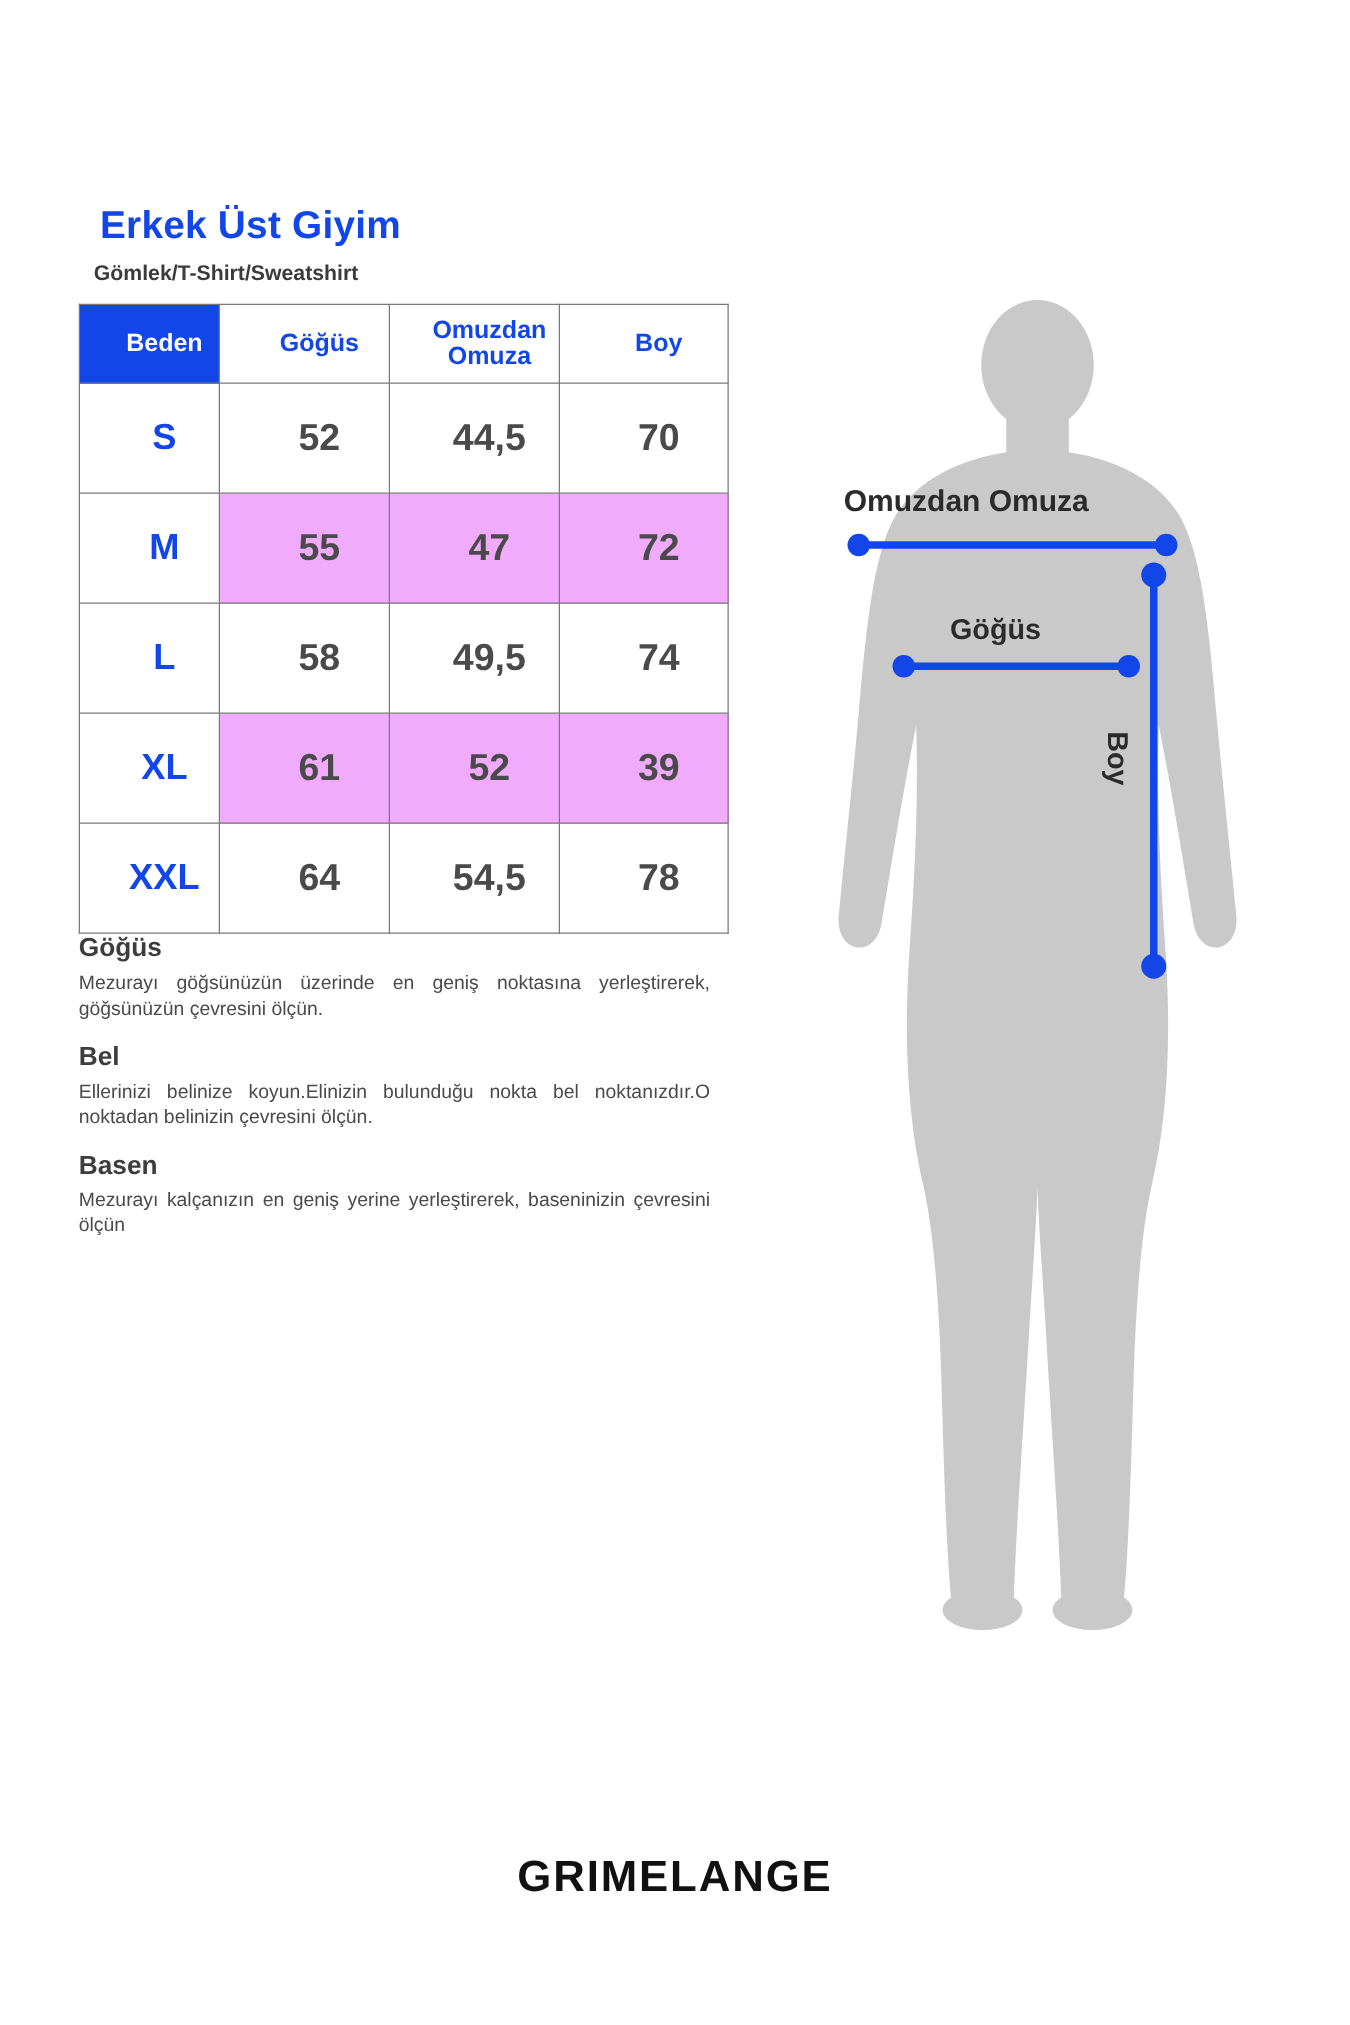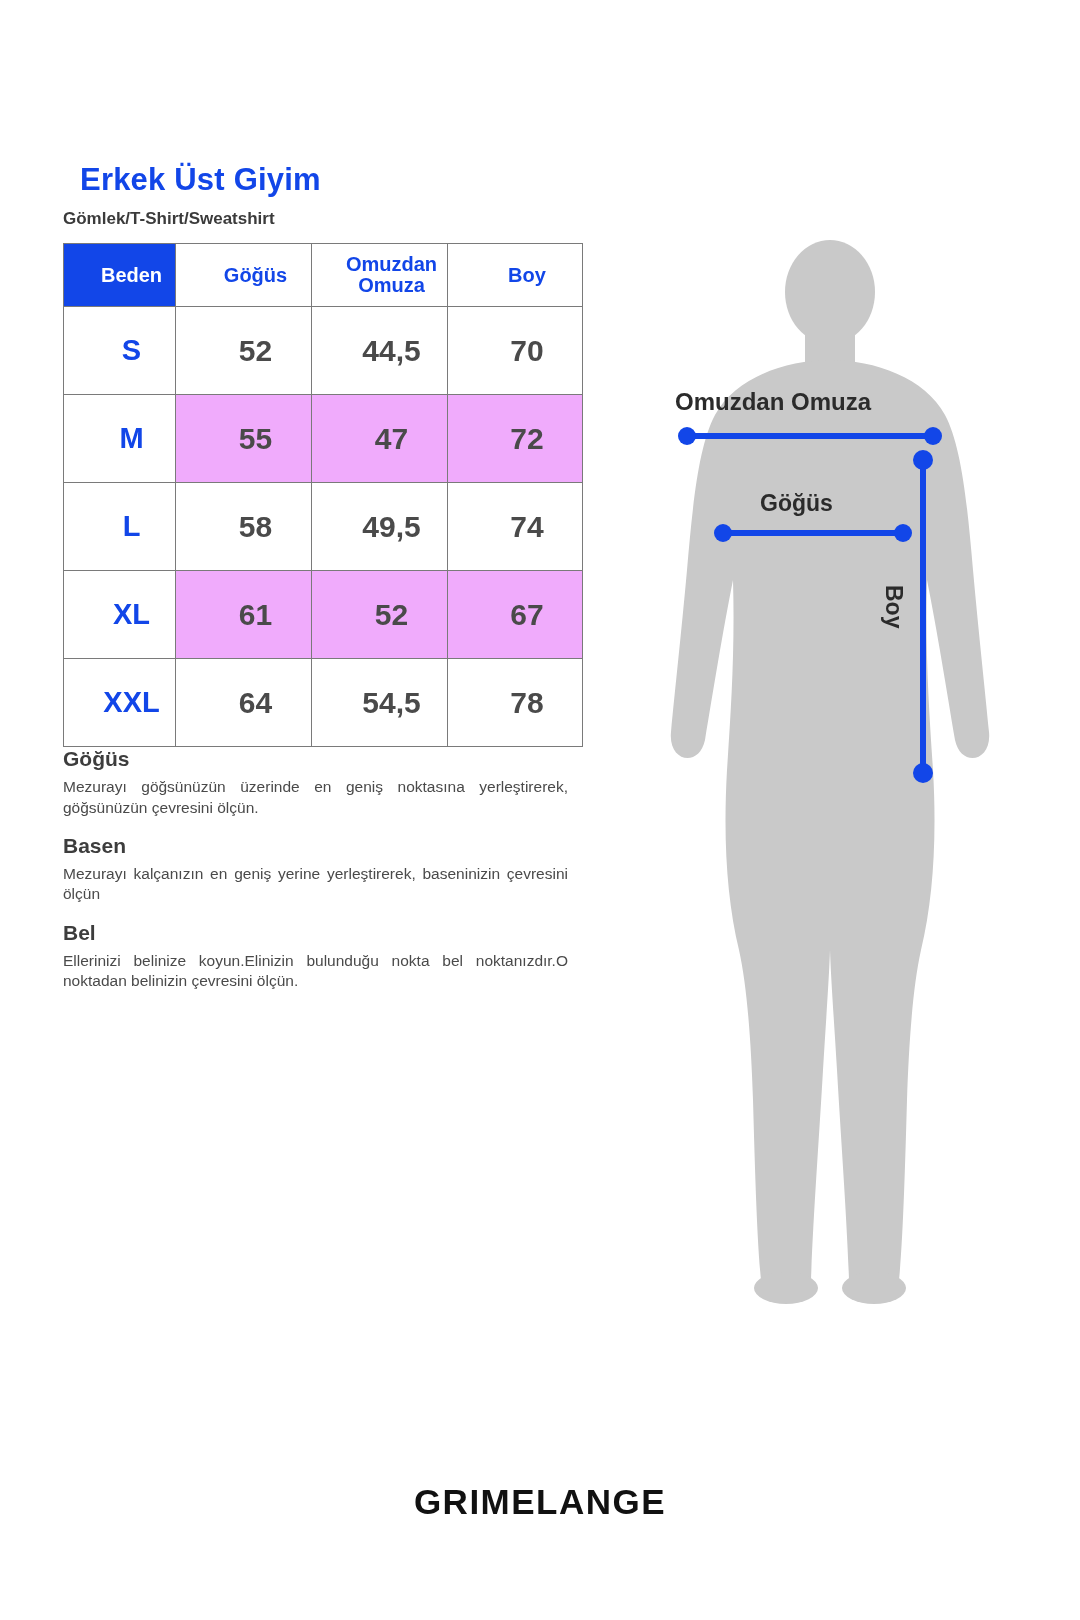--- a/index.html
+++ b/index.html
@@ -30,21 +30,21 @@
     font-weight: bold;
     color: #1246e8;
     letter-spacing: 0.2px;
     margin: 0 0 12px 17px;
     line-height: 1.1;
   }
   .subtitle {
     font-size: 17px;
     font-weight: bold;
     color: #3b3b3b;
-    margin: 0 0 14px 0;
+    margin: 0 0 14px 12px;
   }
 
   
   table.size-table {
     border-collapse: collapse;
     width: 519px;
     table-layout: fixed;
   }
   table.size-table th, table.size-table td {
     border: 1px solid #7a7a7a;
@@ -189,45 +189,45 @@
         <tr>
           <td class="size-label">L</td>
           <td>58</td>
           <td>49,5</td>
           <td>74</td>
         </tr>
         <tr class="shaded">
           <td class="size-label">XL</td>
           <td>61</td>
           <td>52</td>
-          <td>67</td>
+          <td>39</td>
         </tr>
         <tr>
           <td class="size-label">XXL</td>
           <td>64</td>
           <td>54,5</td>
           <td>78</td>
         </tr>
       </tbody>
     </table>
 
 
     <div class="section">
       <h3>Göğüs</h3>
       <p>Mezurayı göğsünüzün üzerinde en geniş noktasına yerleştirerek, göğsünüzün çevresini ölçün.</p>
     </div>
 
     <div class="section">
+      <h3>Bel</h3>
+      <p>Ellerinizi belinize koyun.Elinizin bulunduğu nokta bel noktanızdır.O noktadan belinizin çevresini ölçün.</p>
+    </div>
+
+    <div class="section">
       <h3>Basen</h3>
       <p>Mezurayı kalçanızın en geniş yerine yerleştirerek, baseninizin çevresini ölçün</p>
-    </div>
-
-    <div class="section">
-      <h3>Bel</h3>
-      <p>Ellerinizi belinize koyun.Elinizin bulunduğu nokta bel noktanızdır.O noktadan belinizin çevresini ölçün.</p>
     </div>
 
   </div>
 
   <div class="figure-wrap">
 
     <svg class="figure-svg" width="430" height="1080" viewBox="0 0 430 1080">
 
       <ellipse cx="215" cy="52" rx="45" ry="52" fill="#c9c9c9"></ellipse>
 

